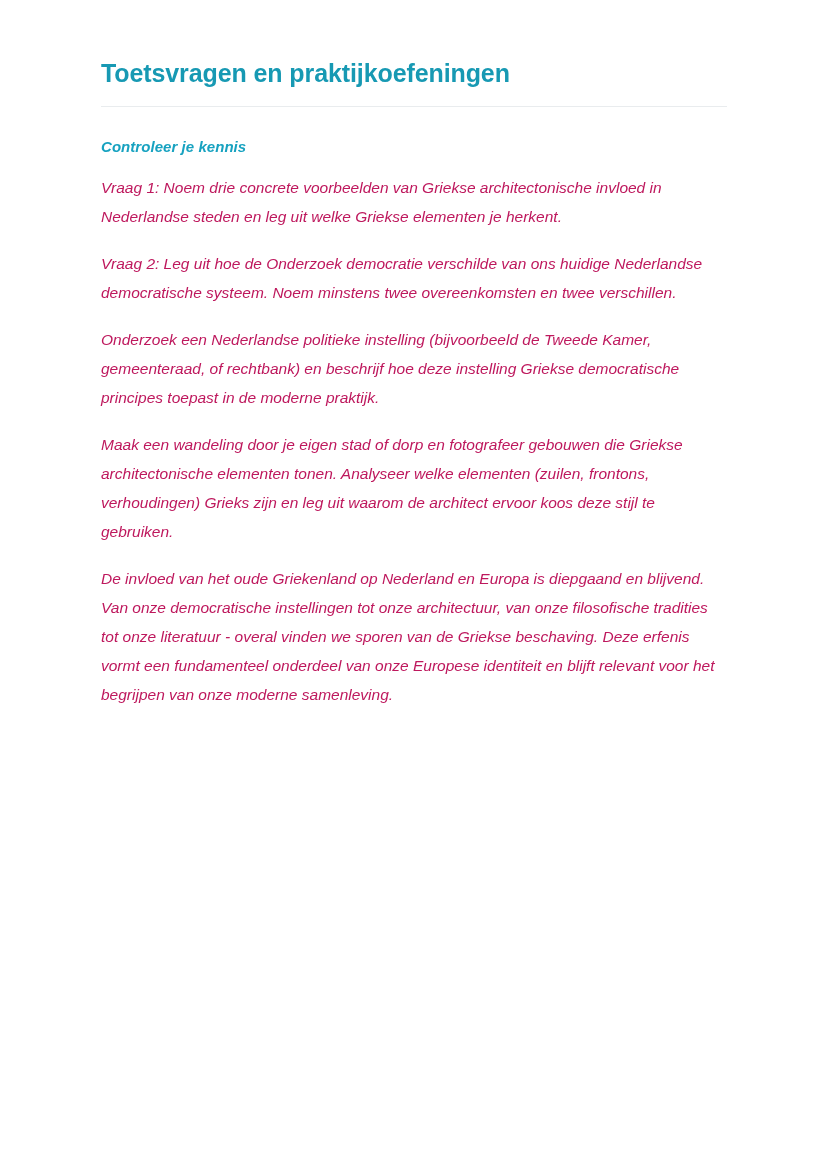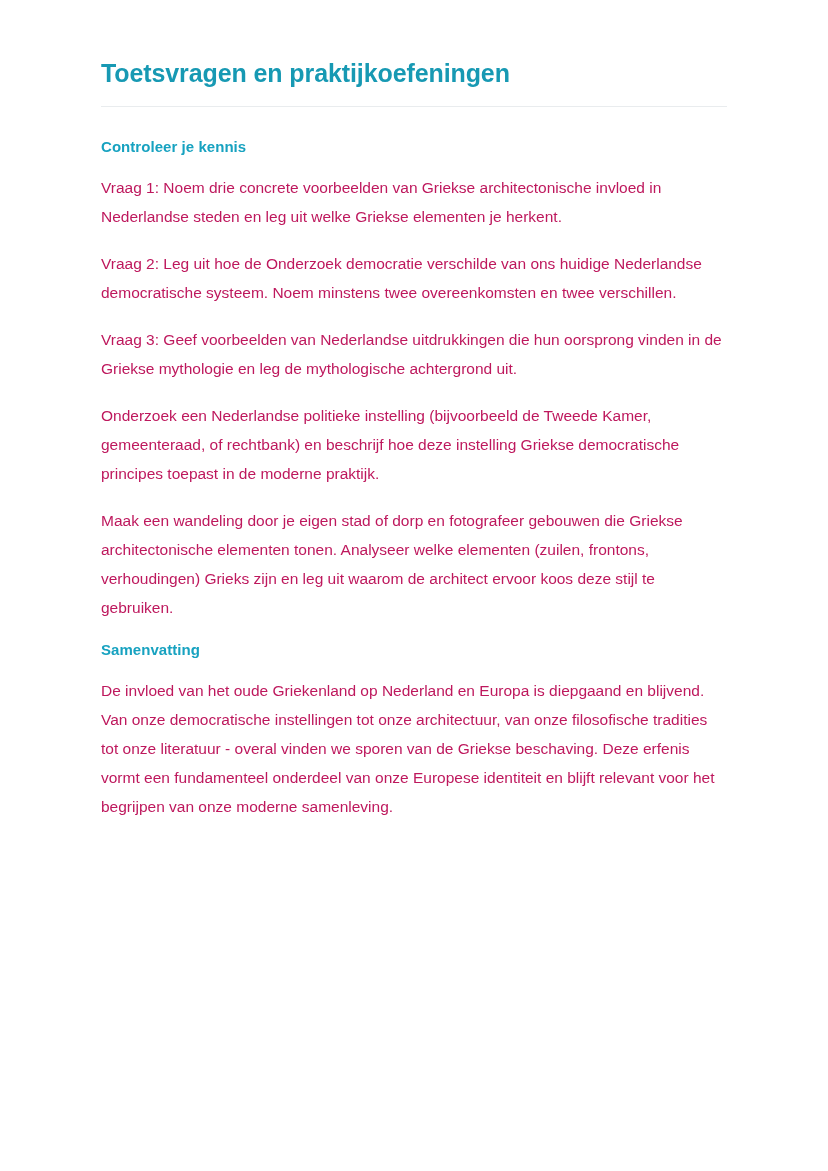--- a/index.html
+++ b/index.html
@@ -41,20 +41,21 @@
   .title-rule {
     height: 1px;
     width: 626px;
     background: #e9ecee;
     margin: 0 0 30px 0;
     border: 0;
   }
 
   .section {
     margin: 0;
+    font-style: italic;
   }
 
   .section + .section {
     margin-top: 18px;
   }
 
   .section-heading {
     margin: 0 0 16px 0;
     font-size: 15px;
     line-height: 20px;
@@ -88,32 +89,30 @@
 
     <h1 class="doc-title">Toetsvragen en praktijkoefeningen</h1>
 
     <div class="title-rule"></div>
 
     <section class="section">
       <h2 class="section-heading">Controleer je kennis</h2>
       <div class="section-body">
         <p class="para">Vraag 1: Noem drie concrete voorbeelden van Griekse architectonische invloed in Nederlandse steden en leg uit welke Griekse elementen je herkent.</p>
         <p class="para">Vraag 2: Leg uit hoe de Onderzoek democratie verschilde van ons huidige Nederlandse democratische systeem. Noem minstens twee overeenkomsten en twee verschillen.</p>
-        <p class="para">Vraag 3: Geef voorbeelden van Nederlandse uitdrukkingen die hun oorsprong vinden in de Griekse mythologie en leg de mythologische achtergrond uit.</p>
       </div>
     </section>
 
     <section class="section">
       <div class="section-body">
         <p class="para">Onderzoek een Nederlandse politieke instelling (bijvoorbeeld de Tweede Kamer, gemeenteraad, of rechtbank) en beschrijf hoe deze instelling Griekse democratische principes toepast in de moderne praktijk.</p>
         <p class="para">Maak een wandeling door je eigen stad of dorp en fotografeer gebouwen die Griekse architectonische elementen tonen. Analyseer welke elementen (zuilen, frontons, verhoudingen) Grieks zijn en leg uit waarom de architect ervoor koos deze stijl te gebruiken.</p>
       </div>
     </section>
 
     <section class="section">
-      <h2 class="section-heading">Samenvatting</h2>
       <div class="section-body">
         <p class="para">De invloed van het oude Griekenland op Nederland en Europa is diepgaand en blijvend. Van onze democratische instellingen tot onze architectuur, van onze filosofische tradities tot onze literatuur - overal vinden we sporen van de Griekse beschaving. Deze erfenis vormt een fundamenteel onderdeel van onze Europese identiteit en blijft relevant voor het begrijpen van onze moderne samenleving.</p>
       </div>
     </section>
 
   </div>
 </div>
 
 </body></html>

